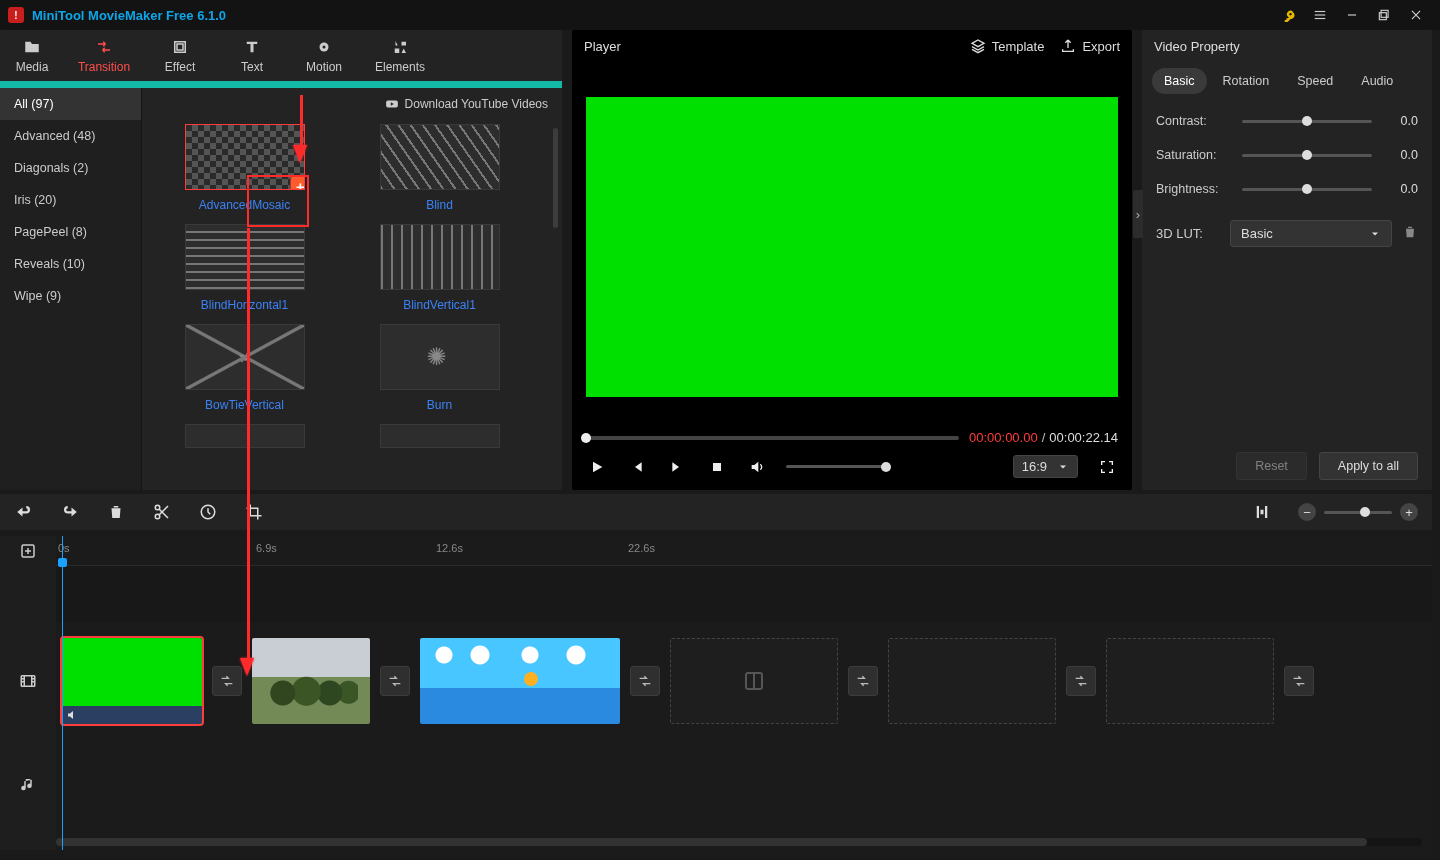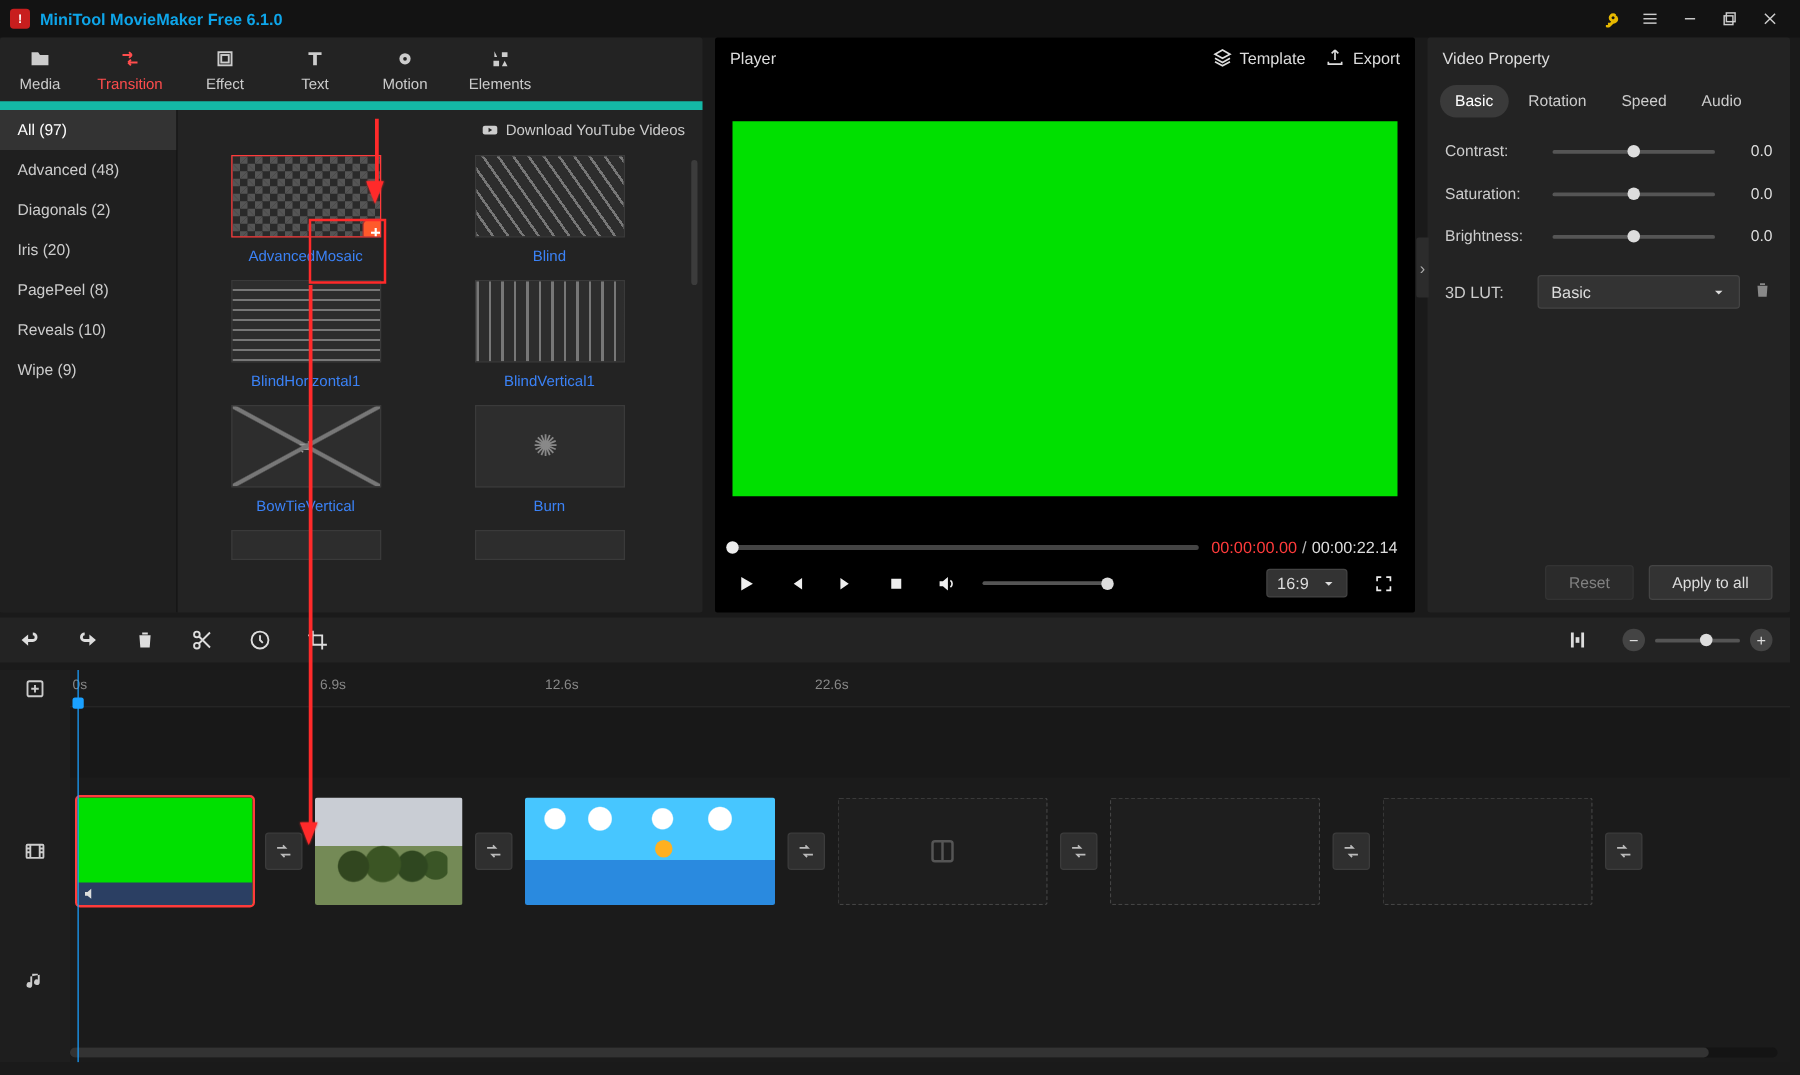--- a/index.html
+++ b/index.html
@@ -517,21 +517,21 @@
             <path d="M9 4v12a3 3 0 1 1-2-2.83V7l10-2v8a3 3 0 1 1-2-2.83V4L9 4z"></path>
           </svg>
         </div>
     </div>
 
     <div class="tl-canvas">
       <div class="ruler">
         <span class="tick" style="left:2px">0s</span>
         <span class="tick" style="left:200px">6.9s</span>
         <span class="tick" style="left:380px">12.6s</span>
-        <span class="tick" style="left:596px">22.6s</span>
+        <span class="tick" style="left:572px">22.6s</span>
       </div>
       <div class="playhead" style="left:6px"></div>
 
       <div class="track spacer1"></div>
 
       <div class="track video">
         <div class="clip-row">
           <div class="clip green sel" style="width:140px">
             <div class="media"></div>
             <div class="aud-strip">

